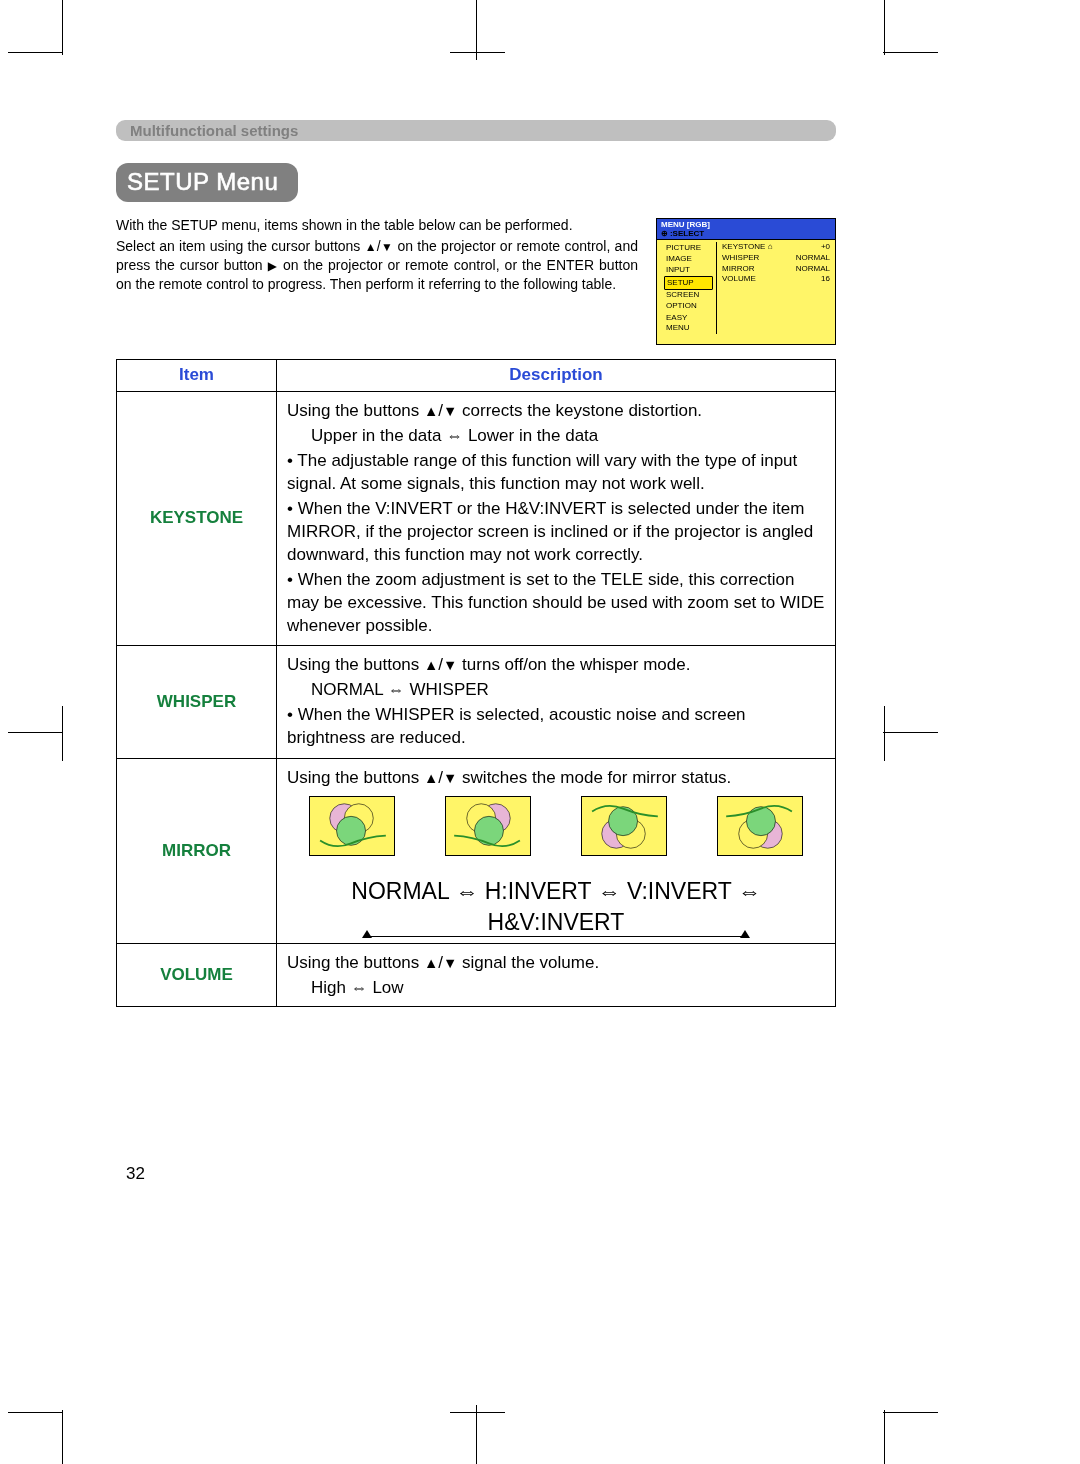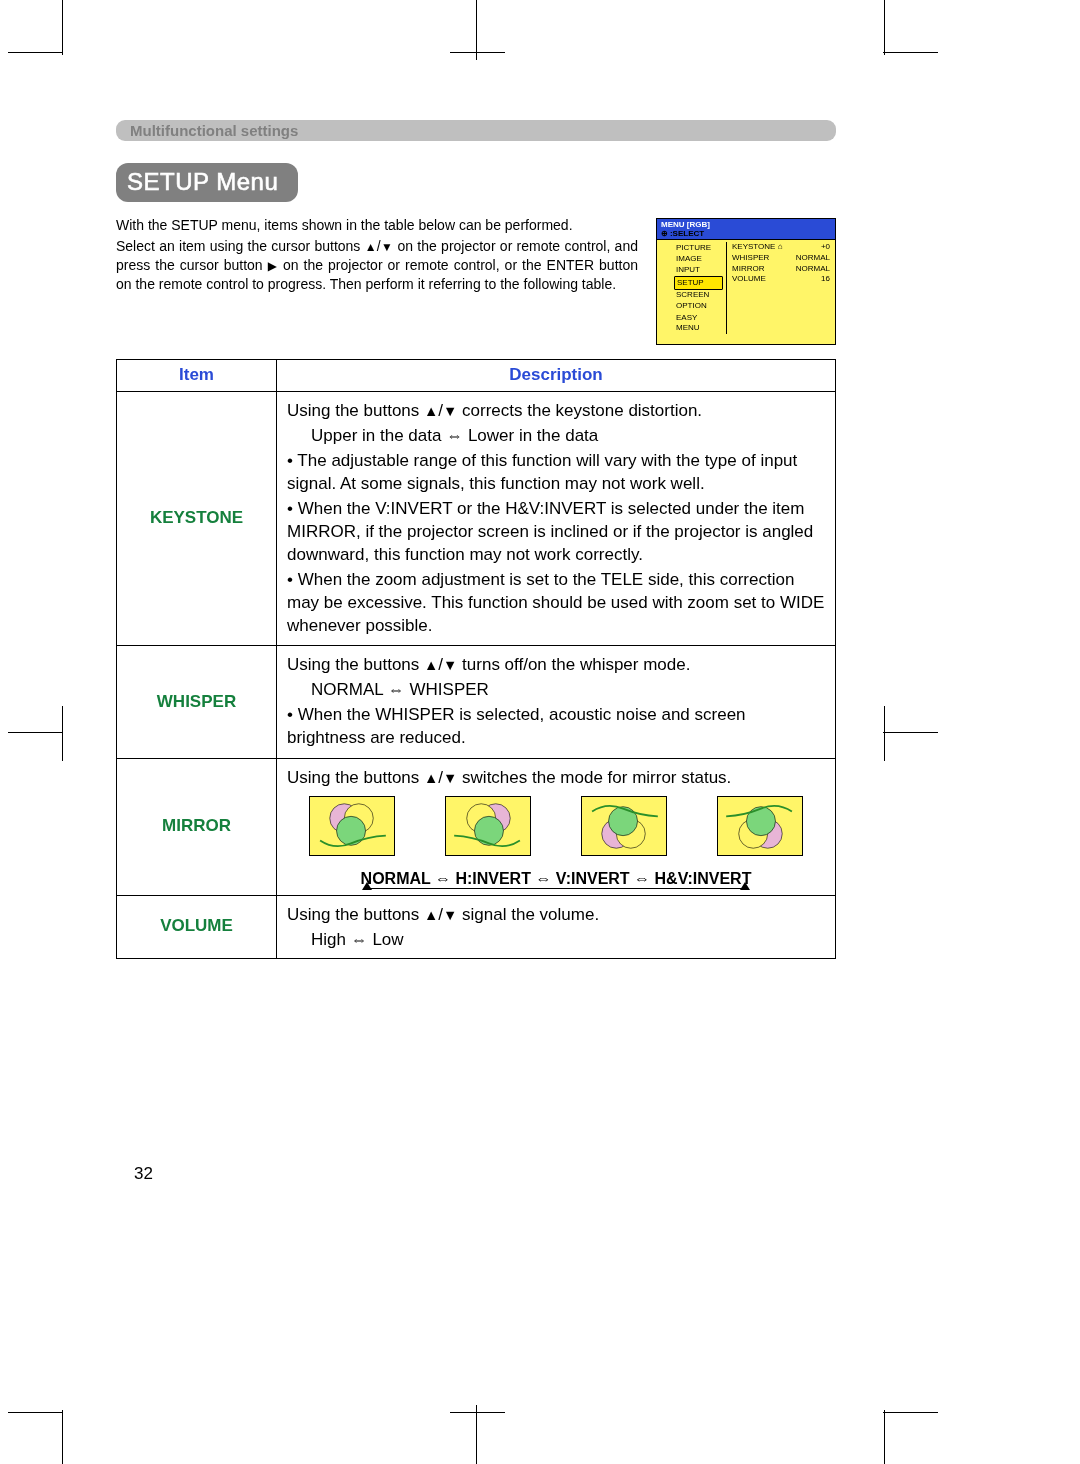--- a/index.html
+++ b/index.html
@@ -79,21 +79,21 @@
     font-weight: bold;
     border: 1px solid #000;
     border-bottom: none;
     flex-direction: column;
   }
   .osd-head .sel { color: #000; background: none; }
   .osd-body {
     display: flex;
     background: #fff568;
     border: 1px solid #000;
-    padding: 2px 0 10px 14px;
+    padding: 2px 0 10px 4px;
   }
   .osd-col1 {
     width: 56px;
     padding: 0 3px;
     border-right: 1px solid #000;
   }
   .osd-col2 {
     flex: 1;
     padding: 0 3px;
   }
@@ -147,23 +147,22 @@
     border: 1px solid #000;
     background: #fff568;
     width: 86px;
     height: 60px;
     position: relative;
     overflow: hidden;
   }
   .mirror-cell svg { width: 100%; height: 100%; }
   .mirror-labels {
     text-align: center;
-    margin-top: 12px;
-    font-size: 16px;
-    font-weight: bold;
+    margin-top: 20px;
+    font-size: 23px;
   }
   .mirror-loopbar {
     display: flex;
     align-items: center;
     justify-content: center;
     margin-top: -2px;
   }
   .mirror-loopbar .bar {
     border-bottom: 1px solid #000;
     flex: 0 0 380px;
@@ -178,21 +177,21 @@
     width: 0; height: 0;
     border-left: 5px solid transparent;
     border-right: 5px solid transparent;
     border-bottom: 8px solid #000;
   }
   .mirror-loopbar .bar::before { left: -4px; }
   .mirror-loopbar .bar::after  { right: -4px; }
 
   .pagenum {
     position: absolute;
-    left: 134px;
+    left: 126px;
     bottom: 280px;
     font-size: 17px;
   }
 </style>
 </head>
 <body>
 
 <div class="crop h" style="left:8px; top:52px;"></div>
 <div class="crop v" style="left:62px; top:0px;"></div>
 <div class="crop h" style="left:8px; top:1412px;"></div>

